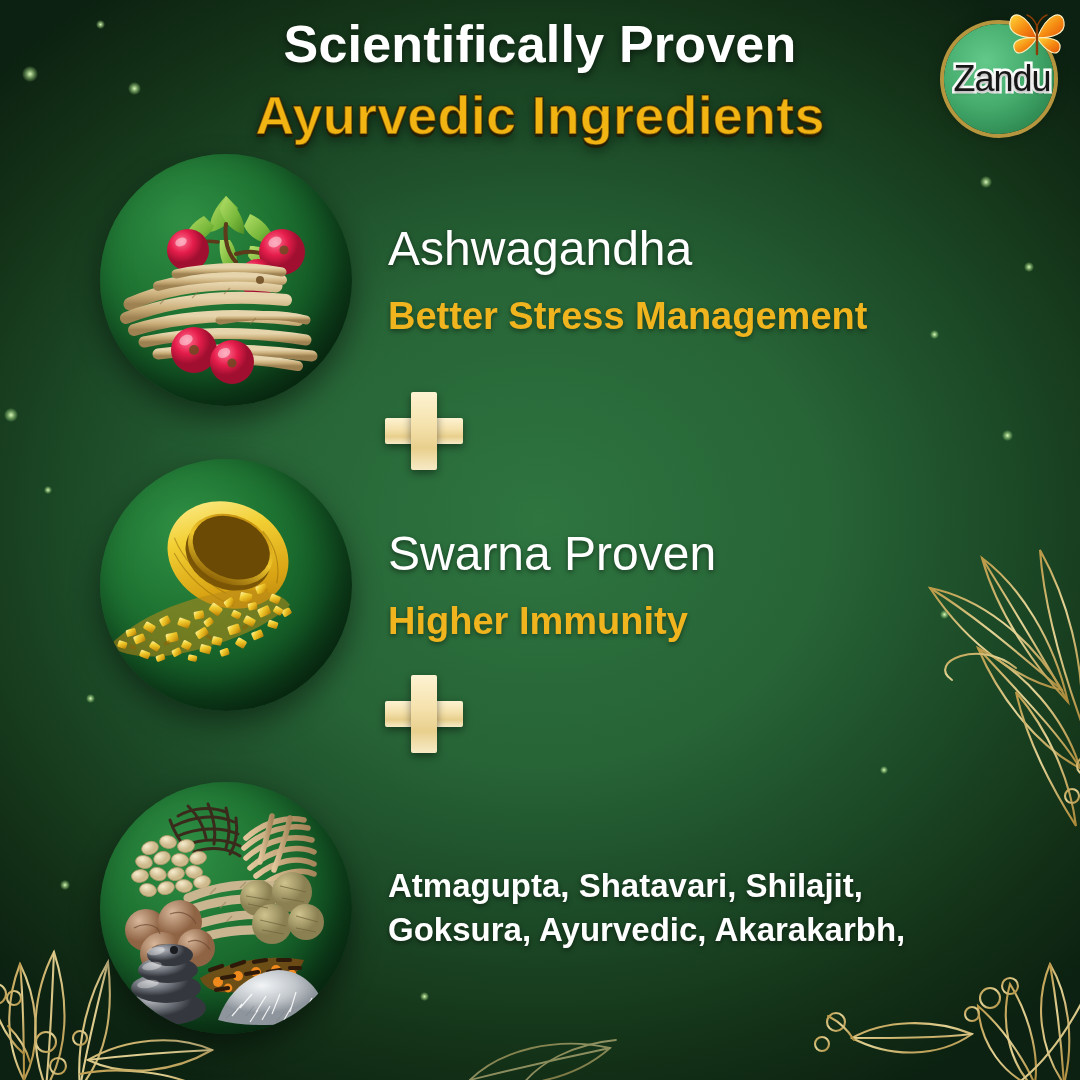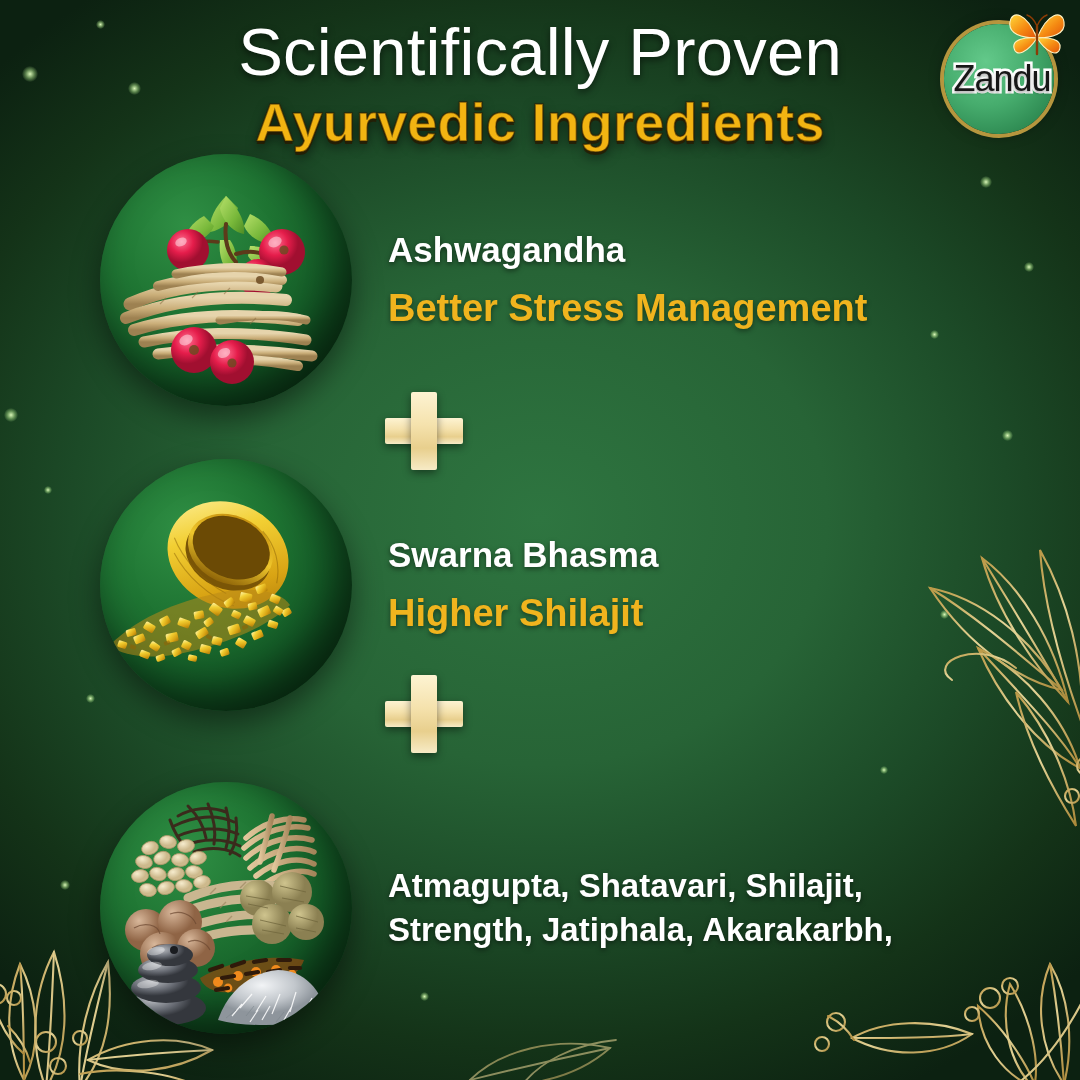--- a/index.html
+++ b/index.html
@@ -15,26 +15,26 @@
   }
   
   .sparkle{position:absolute;border-radius:50%;
     background:radial-gradient(circle,rgba(225,255,190,.95) 0%,rgba(190,245,150,.45) 38%,rgba(160,230,120,0) 72%);
     pointer-events:none;}
   
   .botanical{position:absolute;pointer-events:none;opacity:.92;}
   
   .header{position:absolute;left:0;top:18px;width:1080px;text-align:center;}
   .title-1{
-    font-size:67px;font-weight:400;color:#ffffff;letter-spacing:.2px;
+    font-size:52px;font-weight:700;color:#ffffff;letter-spacing:.2px;
     line-height:1.02;text-shadow:0 3px 7px rgba(0,0,0,.55);
   }
   .title-2{
     font-size:54px;font-weight:800;color:#f2b412;letter-spacing:.2px;
-    line-height:1.06;margin-top:8px;
+    line-height:1.06;margin-top:16px;
     text-shadow:0 0 2px #3a2a05, 0 3px 0 rgba(40,25,0,.75), 0 5px 12px rgba(0,0,0,.6);
     -webkit-text-stroke:1.5px rgba(38,26,4,.55);
   }
   
   .logo{position:absolute;right:8px;top:6px;width:140px;height:132px;}
   .logo-disc{position:absolute;left:12px;top:18px;width:110px;height:110px;border-radius:50%;
     background:radial-gradient(circle at 38% 34%, #63c98a 0%, #46ac6d 45%, #2e8a52 78%, #22693f 100%);
     box-shadow:0 0 0 4px rgba(212,170,70,.85), 0 0 14px rgba(0,0,0,.5);}
   .logo-word{position:absolute;left:6px;top:52px;width:128px;text-align:center;
     font-size:36px;font-weight:400;color:#171717;letter-spacing:-1px;
@@ -45,21 +45,21 @@
   .row{position:absolute;left:0;width:1080px;display:flex;align-items:center;}
   .circle-wrap{position:relative;width:252px;height:252px;flex:0 0 252px;margin-left:100px;}
   .circle{
     position:absolute;inset:0;border-radius:50%;
     background:radial-gradient(circle at 34% 28%, #2f8f44 0%, #1f7533 34%, #145c27 62%, #0b3d18 88%, #072c10 100%);
     box-shadow:inset -16px -20px 42px rgba(0,0,0,.5), 0 12px 30px rgba(0,0,0,.45);
     overflow:hidden;
   }
   .art{position:absolute;inset:0;}
   .texts{margin-left:36px;}
-  .ing-name{font-size:35px;font-weight:700;color:#ffffff;line-height:1.18;
+  .ing-name{font-size:48px;font-weight:400;color:#ffffff;line-height:1.18;
     text-shadow:0 2px 5px rgba(0,0,0,.5);}
   .ing-benefit{font-size:38px;font-weight:600;color:#f0b41e;line-height:1.2;margin-top:16px;
     text-shadow:0 2px 5px rgba(0,0,0,.45);}
   .ing-list{font-size:33px;font-weight:800;color:#ffffff;line-height:1.33;
     text-shadow:0 2px 5px rgba(0,0,0,.5);}
   
   .plus{position:absolute;width:78px;height:78px;}
   .plus .bar{position:absolute;border-radius:2px;
     background:linear-gradient(180deg,#fdf3d2 0%,#f5e2ad 42%,#e8cf8d 72%,#f7ebc6 100%);
     box-shadow:0 3px 8px rgba(0,0,0,.45);}
@@ -347,22 +347,22 @@
               <rect x="64" y="182" width="6" height="4" rx="1" transform="rotate(-18 67 184)"></rect>
               <rect x="106" y="176" width="6" height="4" rx="1" transform="rotate(28 109 178)"></rect>
               <rect x="142" y="166" width="6" height="4" rx="1" transform="rotate(-24 145 168)"></rect>
             </g>
           </g>
         </svg>
       </div>
       <div class="glow-arc"></div>
     </div>
     <div class="texts">
-      <div class="ing-name">Swarna Bhasma</div>
-      <div class="ing-benefit">Higher Shilajit</div>
+      <div class="ing-name">Swarna Proven</div>
+      <div class="ing-benefit">Higher Immunity</div>
     </div>
   </div>
 
   <div class="plus" style="left:385px;top:675px;">
     <div class="bar h"></div>
       <div class="bar v"></div>
   </div>
 
   <div class="row" style="top:780px;height:256px;">
     <div class="circle-wrap">
@@ -520,17 +520,17 @@
             <g stroke="#7d858c" stroke-width="1" opacity=".6" fill="none">
               <path d="M126 236 L136 228 M146 234 L154 224 M176 240 L184 230 M210 236 L218 228"></path>
             </g>
           </g>
         </svg>
       </div>
       <div class="glow-arc"></div>
     </div>
     <div class="texts">
       <div class="ing-list">Atmagupta, Shatavari, Shilajit,</div>
-      <div class="ing-list">Strength, Jatiphala, Akarakarbh,</div>
+      <div class="ing-list">Goksura, Ayurvedic, Akarakarbh,</div>
     </div>
   </div>
 
 </div>
 
 </body></html>

